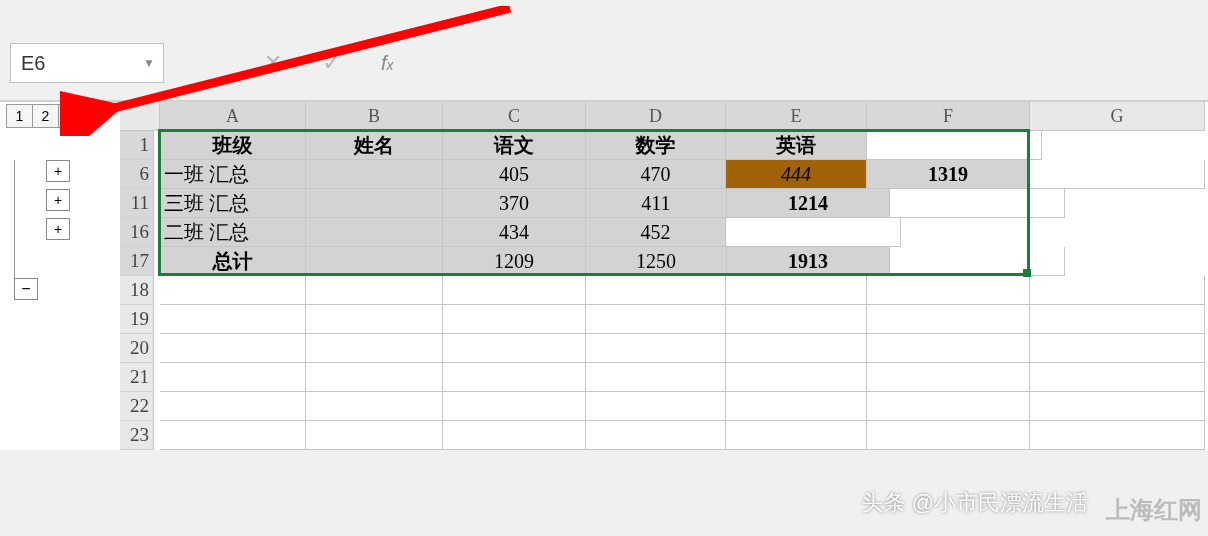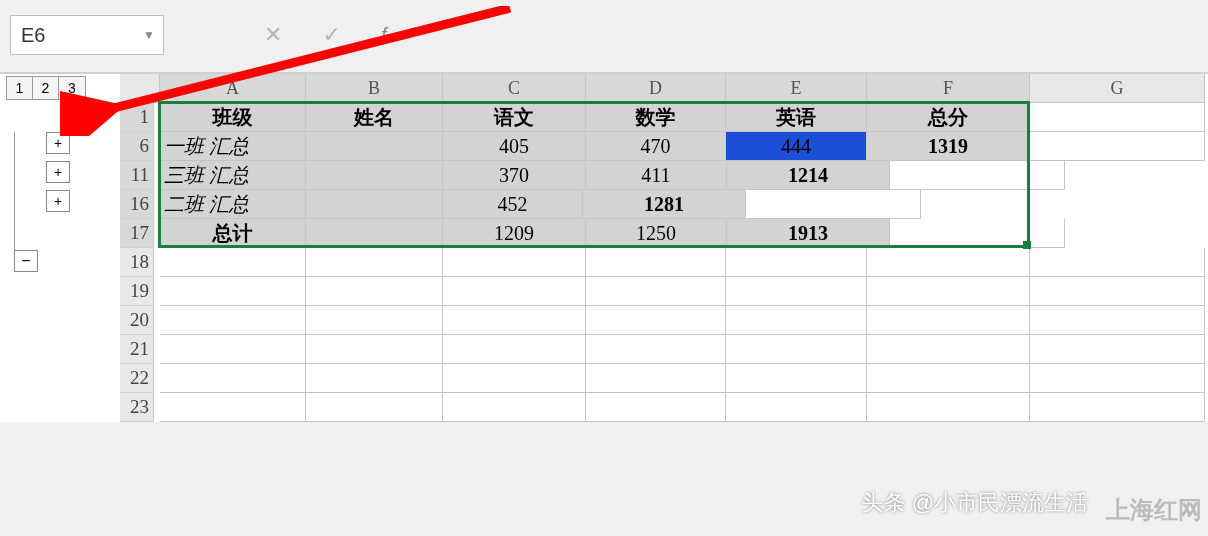--- a/index.html
+++ b/index.html
@@ -10,20 +10,21 @@
   height: 536px;
   overflow: hidden;
   position: relative;
 }
 .formula-bar {
   display: flex;
   align-items: center;
   padding: 8px 10px 10px 10px;
   background: #f0f0f0;
   height: 72px;
+  margin-top: 28px;
 }
 .name-box {
   width: 154px;
   height: 40px;
   background: #fff;
   border: 1px solid #c0c0c0;
   display: flex;
   align-items: center;
   padding-left: 10px;
   font-size: 20px;
@@ -162,27 +163,27 @@
 .cell.head {
   background: #d3d3d3;
   font-weight: bold;
 }
 .cell.sub {
   background: #d3d3d3;
 }
 .cell.sub.label {
   justify-content: flex-start;
   padding-left: 4px;
-  font-style: italic;
 }
 .cell.bold {
   font-weight: bold;
 }
 .cell.active {
-  background: #1d4ed8;
+  background: #a16207;
+  font-style: italic;
 }
 .selection-border {
   position: absolute;
   border: 3px solid #1a7f3c;
   pointer-events: none;
 }
 .fill-handle {
   position: absolute;
   width: 8px;
   height: 8px;
@@ -295,21 +296,20 @@
       <div class="selection-border" style="left:-2px; top:-2px; width:872px; height:147px;">
         <div class="fill-handle"></div>
       </div>
 
       <div class="row">
         <div class="cell head" style="width:146px">班级</div>
         <div class="cell head" style="width:137px">姓名</div>
         <div class="cell head" style="width:143px">语文</div>
         <div class="cell head" style="width:140px">数学</div>
         <div class="cell head" style="width:141px">英语</div>
-        <div class="cell head" style="width:163px">总分</div>
         <div class="cell" style="width:175px"></div>
       </div>
 
       <div class="row">
         <div class="cell sub label" style="width:146px">一班 汇总</div>
         <div class="cell sub" style="width:137px"></div>
         <div class="cell sub" style="width:143px">405</div>
         <div class="cell sub" style="width:140px">470</div>
         <div class="cell active" style="width:141px">444</div>
         <div class="cell sub bold" style="width:163px">1319</div>
@@ -321,22 +321,22 @@
         <div class="cell sub" style="width:137px"></div>
         <div class="cell sub" style="width:143px">370</div>
         <div class="cell sub" style="width:141px">411</div>
         <div class="cell sub bold" style="width:163px">1214</div>
         <div class="cell" style="width:175px"></div>
       </div>
 
       <div class="row">
         <div class="cell sub label" style="width:146px">二班 汇总</div>
         <div class="cell sub" style="width:137px"></div>
+        <div class="cell sub" style="width:143px">434</div>
         <div class="cell sub" style="width:140px">452</div>
-        <div class="cell sub bold" style="width:163px">1281</div>
         <div class="cell" style="width:175px"></div>
       </div>
 
       <div class="row">
         <div class="cell sub bold" style="width:146px">总计</div>
         <div class="cell sub" style="width:137px"></div>
         <div class="cell sub" style="width:143px">1209</div>
         <div class="cell sub" style="width:141px">1250</div>
         <div class="cell sub bold" style="width:163px">1913</div>
         <div class="cell" style="width:175px"></div>

